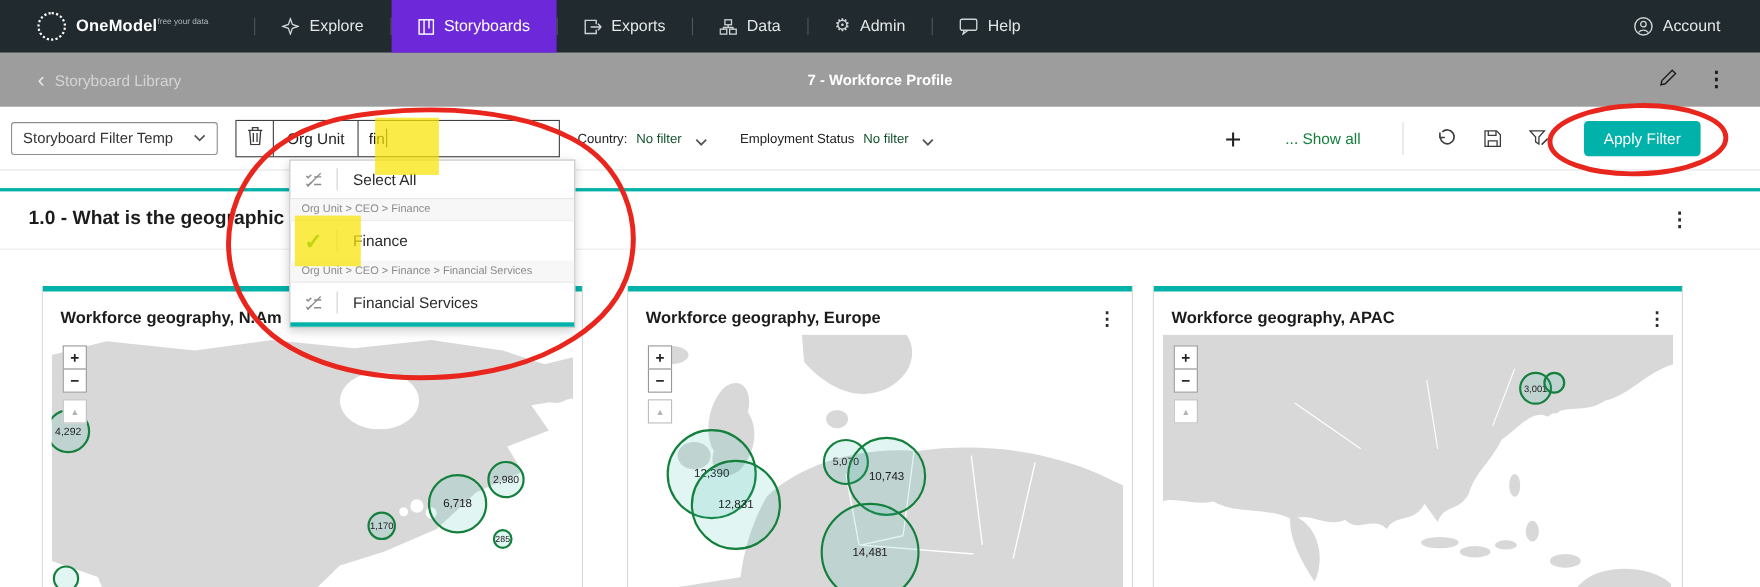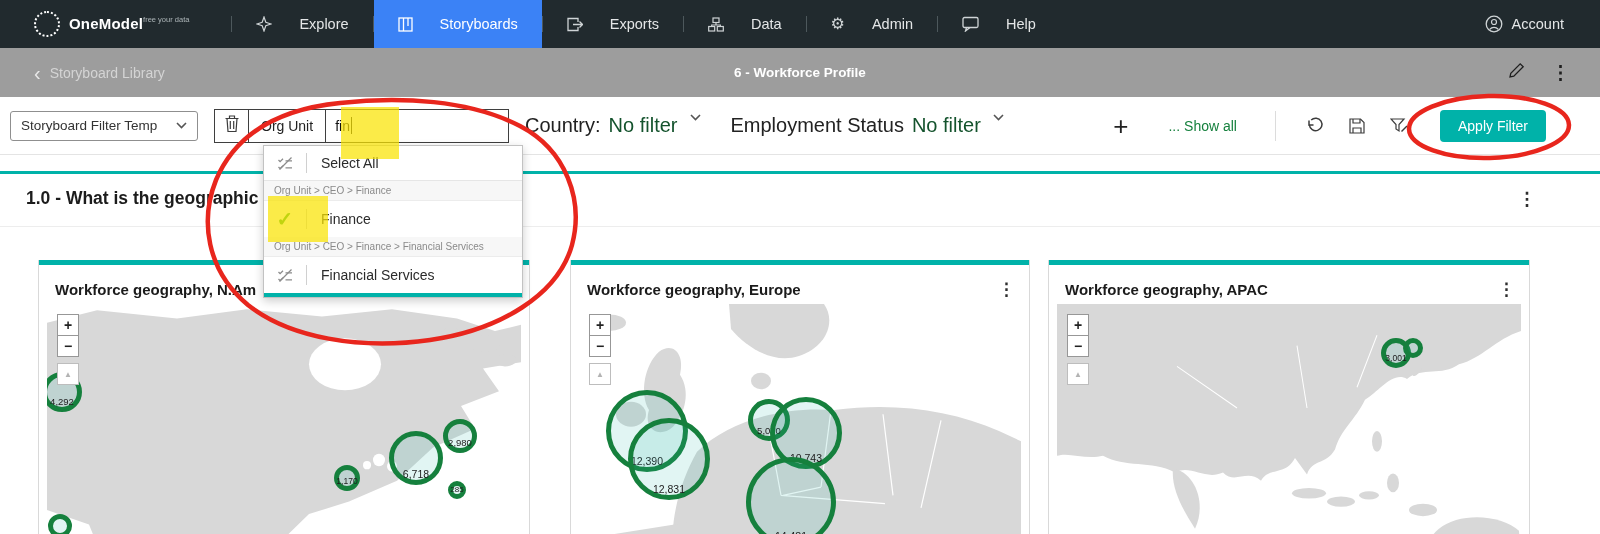--- a/index.html
+++ b/index.html
@@ -9,22 +9,22 @@
 
   
   .topnav{height:48px;background:#212a2e;display:flex;align-items:center;color:#e4e6e7}
   .brand{display:flex;align-items:center;gap:9px;margin-left:34px;cursor:pointer}
   .logo-ring{width:26px;height:26px;border:2px dotted #fff;border-radius:50%;flex:0 0 auto}
   .brand-text{display:flex;flex-direction:row;line-height:1.05}
   .bname{font-size:15px;font-weight:bold;color:#fff;letter-spacing:.2px}
   .btag{font-size:7.5px;color:#aeb6b9}
   .menu{display:flex;align-items:center;height:100%;margin-left:42px}
   .sep{width:1px;height:16px;background:#4d585c;align-self:center}
-  .mitem{display:flex;align-items:center;gap:27px;height:100%;padding:0 24px;font-size:14.5px;cursor:pointer;white-space:nowrap}
-  .mitem.active{background:#3b82f6;color:#fff}
+  .mitem{display:flex;align-items:center;gap:9px;height:100%;padding:0 24px;font-size:14.5px;cursor:pointer;white-space:nowrap}
+  .mitem.active{background:#6d28d9;color:#fff}
   .micon{display:flex;align-items:center;justify-content:center}
   .gearglyph{font-size:16px;color:#cfd4d6;line-height:1}
   .account{margin-left:auto;margin-right:36px;display:flex;align-items:center;gap:9px;font-size:14.5px;cursor:pointer}
 
   
   .graybar{position:relative;height:49px;background:#9d9d9d;display:flex;align-items:center}
   .backlink{display:flex;align-items:center;gap:9px;margin-left:34px;font-size:14px;color:#d4d4d4;cursor:pointer;z-index:2}
   .backch{font-size:20px;line-height:1;color:#e9e9e9}
   .sbtitle{position:absolute;left:0;right:0;text-align:center;font-size:13.5px;font-weight:bold;color:#fff;pointer-events:none}
   .gb-actions{margin-left:auto;margin-right:30px;display:flex;align-items:center;gap:26px;z-index:2}
@@ -32,21 +32,21 @@
 
   
   .filterbar{height:58px;background:#fff;border-bottom:1px solid #e4e4e4;display:flex;align-items:center;padding:0 30px 0 10px}
   .tmpl{width:188px;height:30px;border:1px solid #8f8f8f;border-radius:3px;display:flex;align-items:center;
         justify-content:space-between;padding:0 10px;font-size:13.5px;color:#333;cursor:pointer;flex:0 0 auto}
   .orggroup{margin-left:16px;height:34px;border:1px solid #3f3f3f;display:flex;align-items:stretch;width:295px;flex:0 0 auto}
   .trashbtn{width:34px;display:flex;align-items:center;justify-content:center;border-right:1px solid #3f3f3f;cursor:pointer}
   .oulabel{display:flex;align-items:center;padding:0 12px;font-size:14px;color:#222;white-space:nowrap}
   .ouinput{flex:1;border-left:1px solid #3f3f3f;display:flex;align-items:center;padding:0 9px;font-size:14px;color:#111;cursor:text}
   .caret{width:1.5px;height:17px;background:#222;margin-left:1px}
-  .ffilter{display:flex;align-items:flex-start;gap:8px;font-size:20px;color:#222;cursor:pointer;white-space:nowrap}
+  .ffilter{display:flex;align-items:flex-end;gap:8px;font-size:12px;color:#222;cursor:pointer;white-space:nowrap}
   .fval{color:#14532d}
   .chev{display:flex;align-items:center;margin-left:4px}
   .plusbtn{margin-left:auto;font-size:26px;font-weight:300;color:#222;padding:0 6px;cursor:pointer;line-height:1}
   .showall{margin-left:34px;font-size:14px;color:#15803d;cursor:pointer;white-space:nowrap}
   .vdiv{width:1px;height:30px;background:#dcdcdc;margin-left:38px}
   .iconbtn{margin-left:16px;width:26px;height:26px;display:flex;align-items:center;justify-content:center;cursor:pointer}
   .iconbtn.first{margin-left:26px}
   .applybtn{margin-left:28px;margin-right:24px;height:32px;padding:0 18px;background:#00b2a9;color:#fff;border:none;
             border-radius:4px;font-size:14px;font-family:"Liberation Sans",sans-serif;cursor:pointer;white-space:nowrap}
 
@@ -77,22 +77,22 @@
   .cardhead{display:flex;justify-content:space-between;align-items:flex-start;padding:16px 14px 4px 16px}
   .ctitle{font-size:15px;font-weight:bold;color:#1b1b1b}
   .ckebab{font-size:17px;font-weight:bold;color:#2e2e2e;line-height:1;cursor:pointer}
   .mapwrap{position:relative;height:260px;margin:2px 8px 0;overflow:hidden;cursor:grab}
   .mapsvg{position:absolute;left:0;top:0;width:100%;height:100%}
   .zoomctl{position:absolute;left:10px;top:10px;z-index:4}
   .zbtn{width:22px;height:22px;background:#fff;border:1px solid #979797;display:flex;align-items:center;
         justify-content:center;font-size:14px;font-weight:bold;color:#222;cursor:pointer}
   .zbtn + .zbtn{margin-top:-1px}
   .zbtn.pan{margin-top:6px;font-size:8px;color:#b3b3b3;font-weight:normal;border-color:#bdbdbd}
-  .bubble{position:absolute;border:5px solid #15803d;border-radius:50%;background:rgba(45,181,171,.14);
-          display:flex;align-items:flex-end;justify-content:center;color:#1c1c1c;z-index:3;cursor:pointer}
+  .bubble{position:absolute;border:2px solid #15803d;border-radius:50%;background:rgba(45,181,171,.14);
+          display:flex;align-items:center;justify-content:center;color:#1c1c1c;z-index:3;cursor:pointer}
 
   
   .swipe{position:absolute;background:rgba(250,227,2,.72);z-index:45;pointer-events:none}
   .s1{left:341px;top:107px;width:58px;height:52px}
   .s2{left:268px;top:196px;width:60px;height:46px}
   .annot{position:absolute;left:0;top:0;z-index:60;pointer-events:none}
 </style>
 </head>
 <body>
 
@@ -174,21 +174,21 @@
       </span>
       <span>Account</span>
     </div>
   </header>
 
   <div class="graybar">
     <div class="backlink">
       <span class="backch">‹</span>
       <span>Storyboard Library</span>
     </div>
-    <div class="sbtitle">6 - Workforce Profile</div>
+    <div class="sbtitle">7 - Workforce Profile</div>
     <div class="gb-actions">
       <span>
         <svg width="17" height="17" viewBox="0 0 17 17">
             <path d="M2 15l.8-3.8L12.2 1.8l3 3L5.8 14.2z" fill="none" stroke="#1f1f1f" stroke-width="1.3"></path>
           </svg>
       </span>
       <span class="gkebab">⋮</span>
     </div>
   </div>
 

